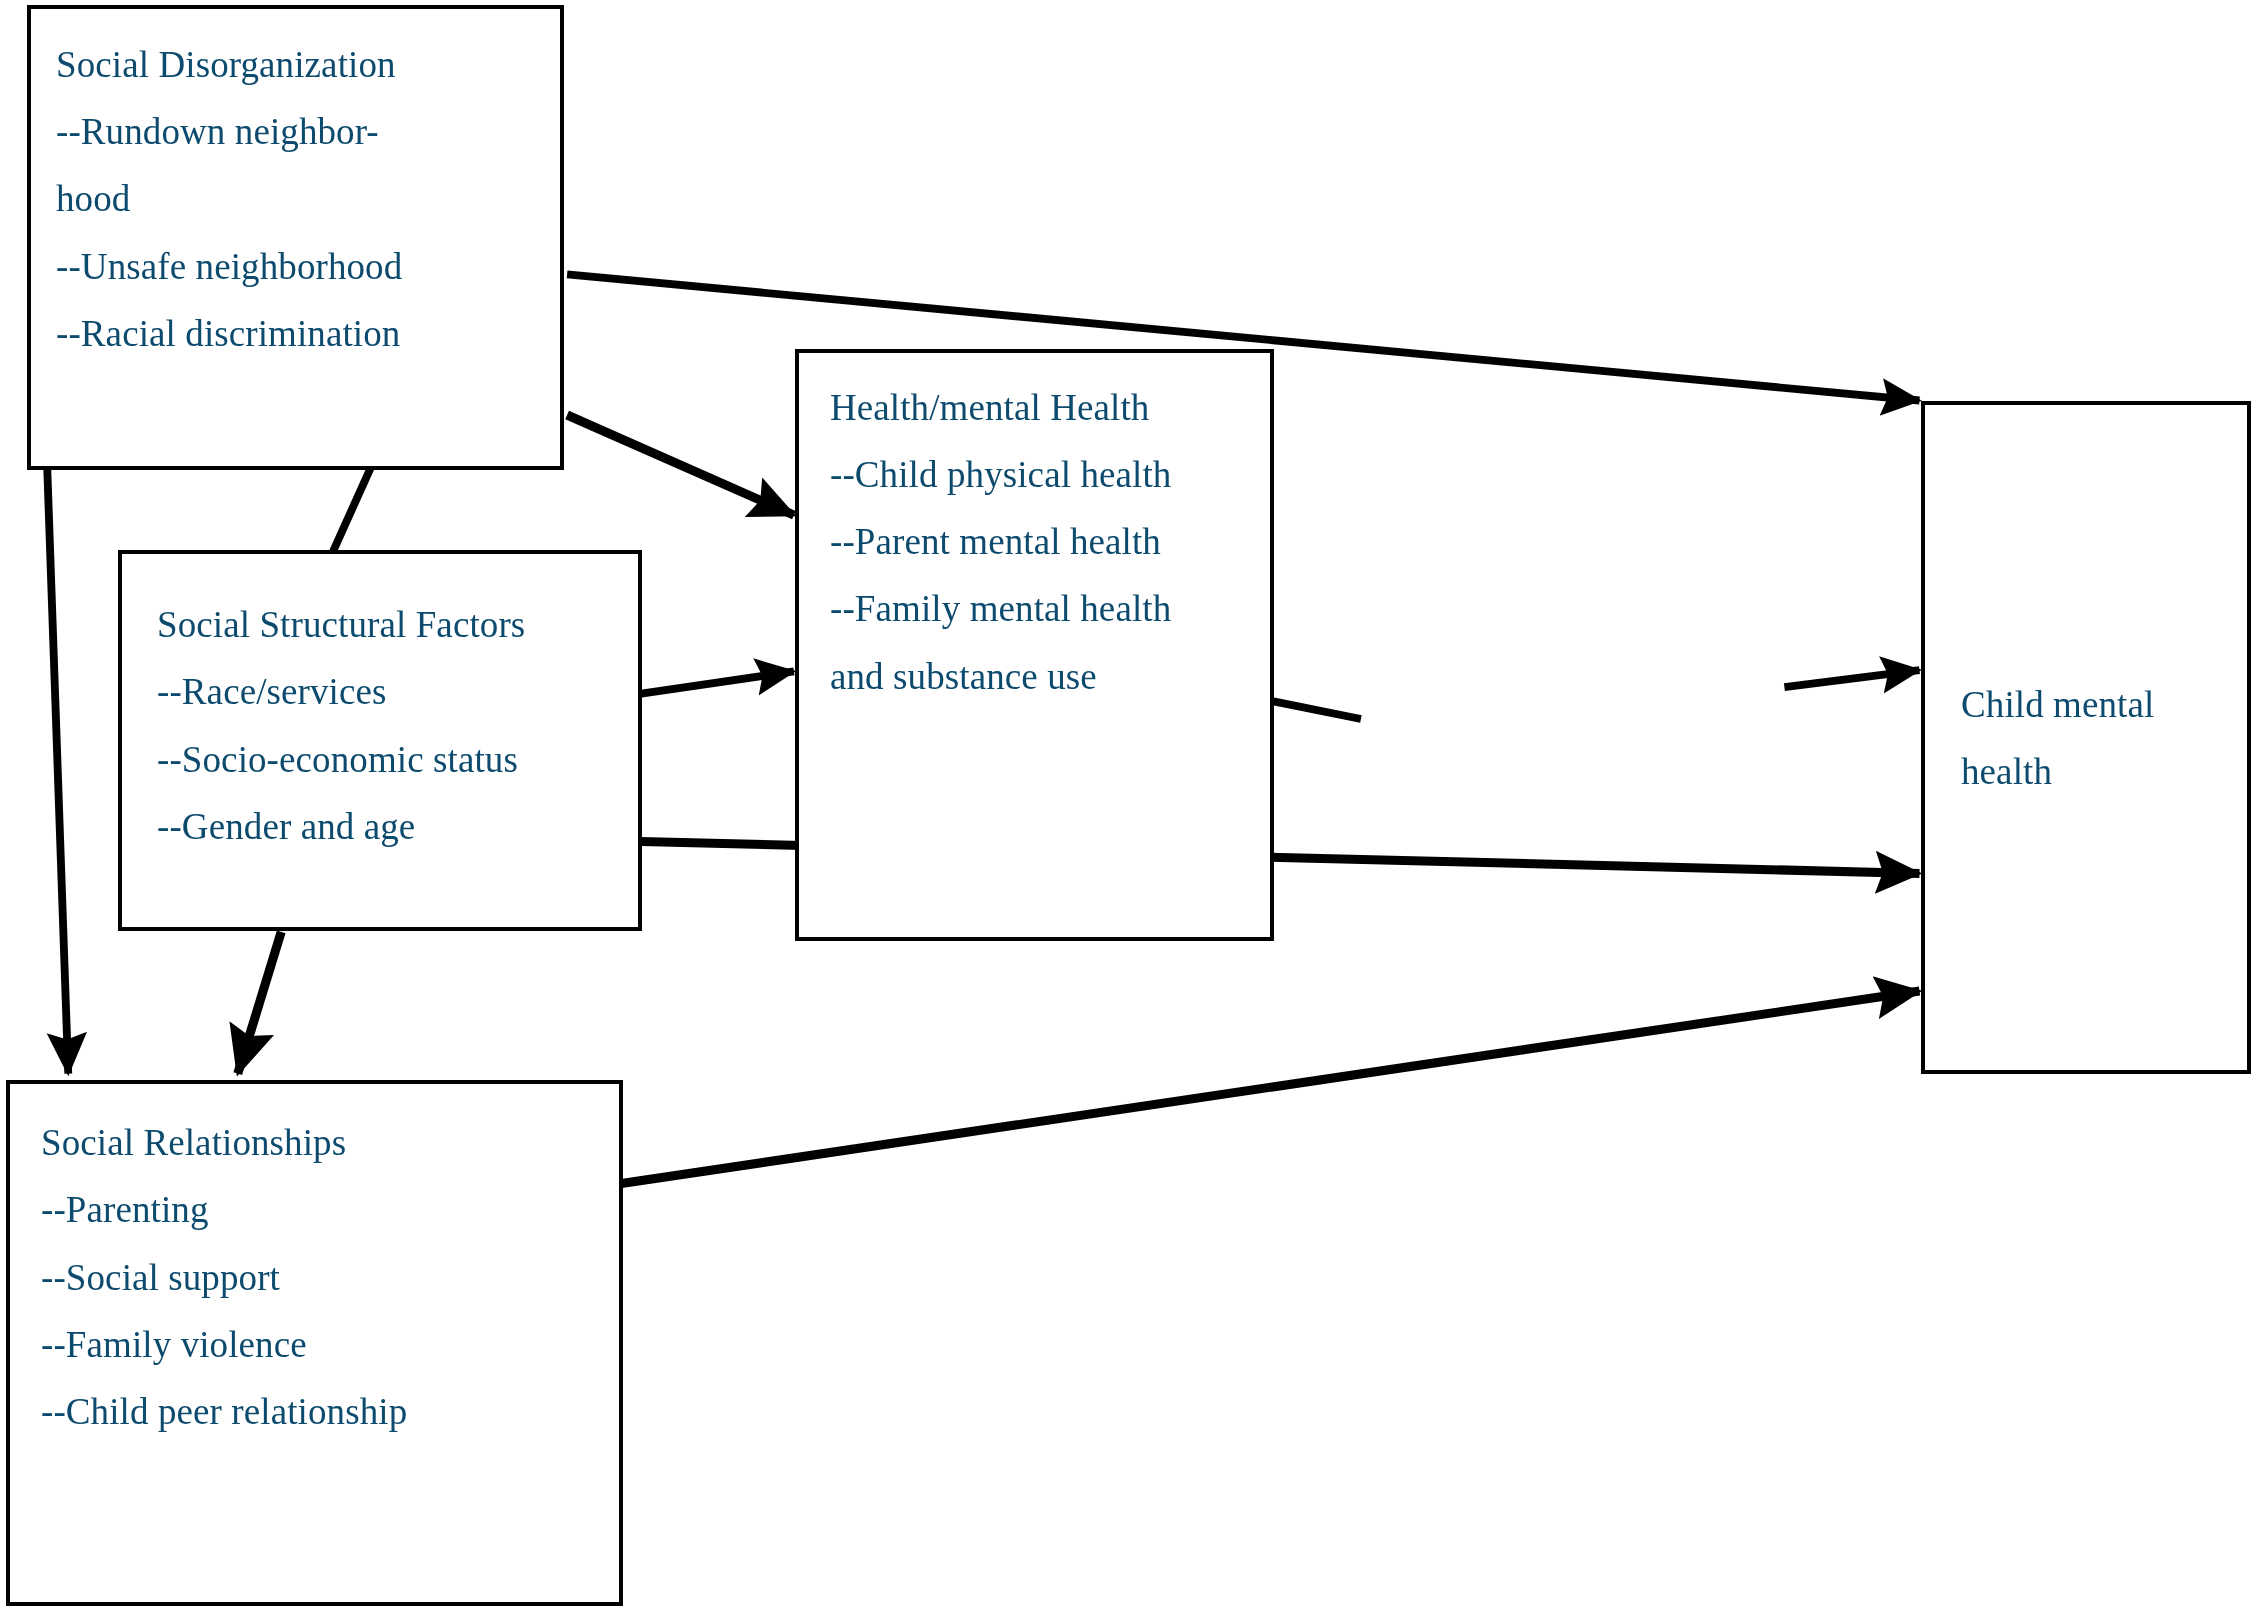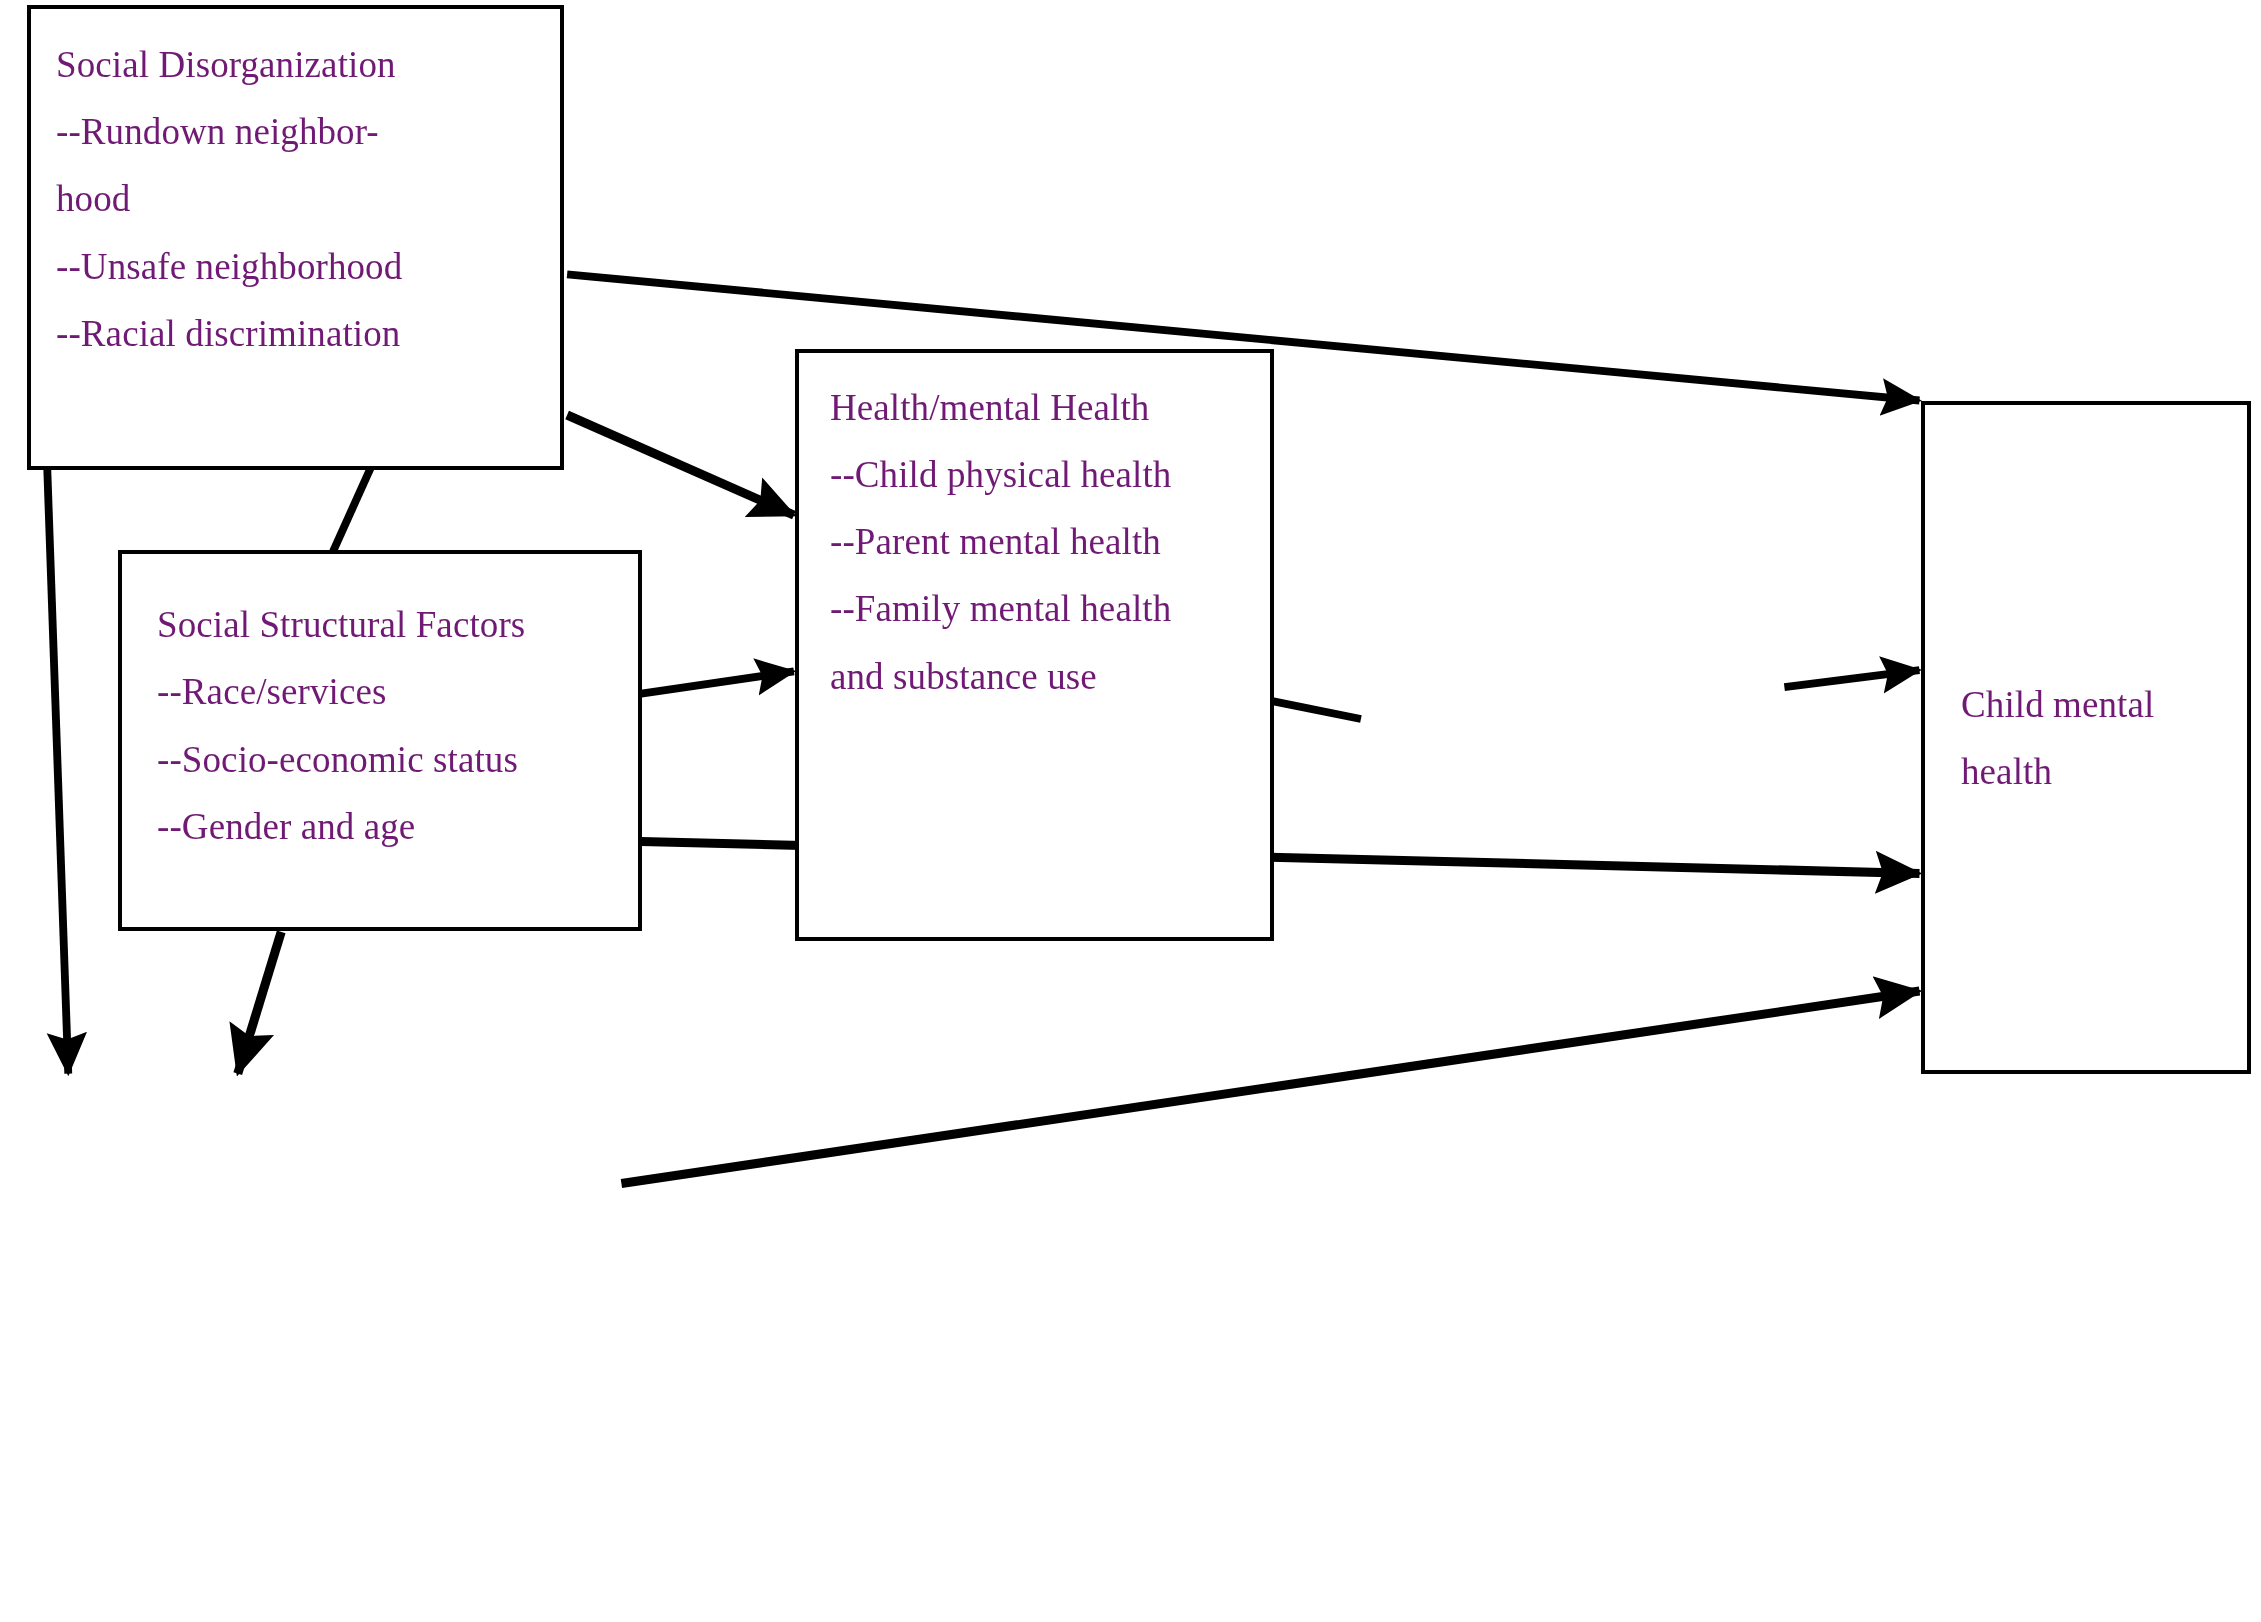--- a/index.html
+++ b/index.html
@@ -32,21 +32,21 @@
     position: absolute;
     left: 0;
     right: 0;
     top: 0;
     padding: 22px 18px 0 25px;
     box-sizing: border-box;
   }
   .node-line {
     font-size: 37px;
     line-height: 1.82;
-    color: #701a75;
+    color: #0c4a6e;
     white-space: nowrap;
     letter-spacing: 0.1px;
   }
   .node-line.justified {
     display: flex;
     justify-content: space-between;
     white-space: nowrap;
   }
   .centered-body {
     position: absolute;
@@ -117,20 +117,29 @@
     <div class="node-body" style="padding-top:20.5px; padding-left:31px;">
       <div class="node-line">Health/mental Health</div>
       <div class="node-line">--Child physical health</div>
       <div class="node-line">--Parent mental health</div>
       <div class="node-line">--Family mental health</div>
       <div class="node-line">and substance use</div>
     </div>
   </div>
 
 
+  <div class="node-box" style="left:6px; top:1080px; width:617px; height:526px;">
+    <div class="node-body" style="padding-top:25px; padding-left:31px;">
+      <div class="node-line">Social Relationships</div>
+      <div class="node-line">--Parenting</div>
+      <div class="node-line">--Social support</div>
+      <div class="node-line">--Family violence</div>
+      <div class="node-line">--Child peer relationship</div>
+    </div>
+  </div>
 
   <div class="node-box" style="left:1921px; top:401px; width:330px; height:673px;">
     <div class="centered-body">
       <div class="node-line">Child mental</div>
       <div class="node-line">health</div>
     </div>
   </div>
 
 </div>
 

